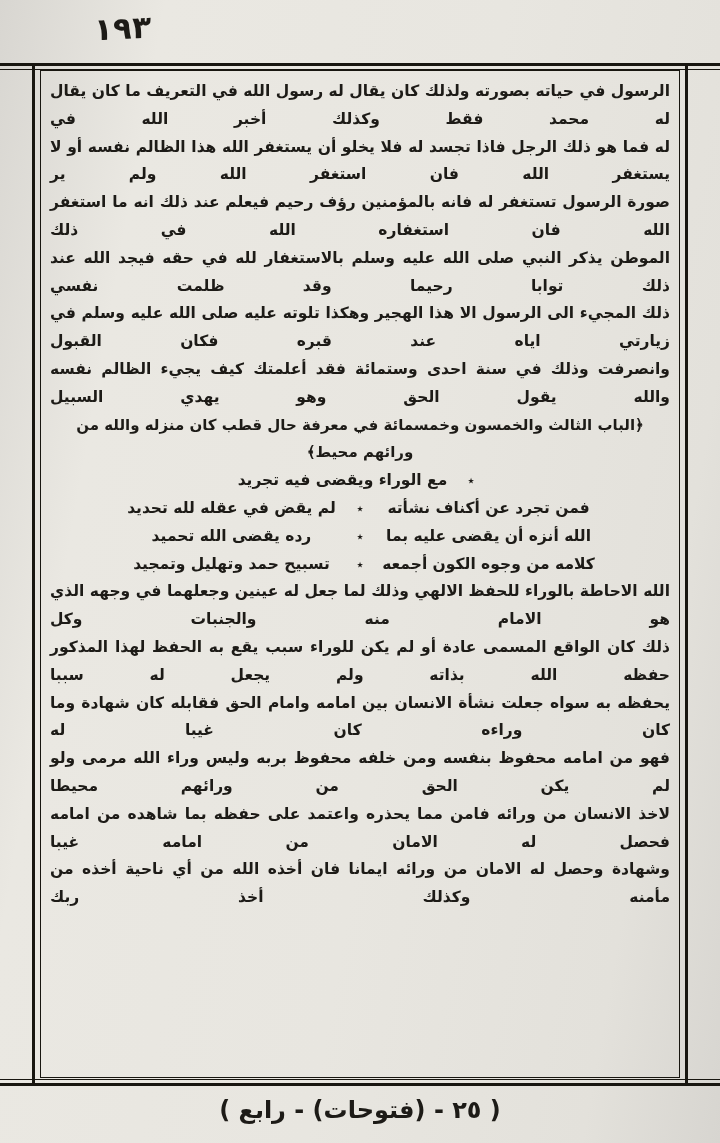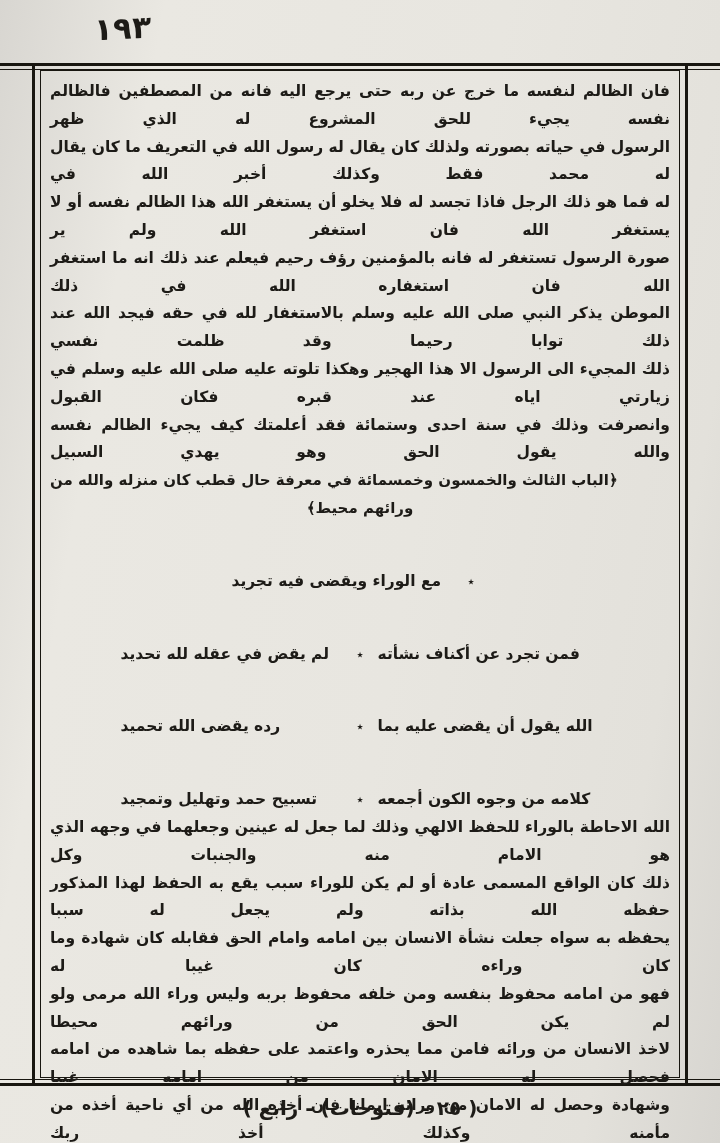--- a/index.html
+++ b/index.html
@@ -59,82 +59,81 @@
     font-size: 15.5px;
     font-weight: bold;
     line-height: 27.8px;
   }
   .prose-line {
     text-align: justify;
     text-align-last: justify;
     white-space: nowrap0;
   }
   .chapter-heading {
-    text-align: left;
+    text-align: center;
     text-align-last: center;
     font-size: 15px;
   }
   .bayt {
     display: flex;
     justify-content: center;
     align-items: baseline;
   }
-  .bayt .hemi { text-align: left; margin-top: 45px; }
+  .bayt .hemi { text-align: center; }
   .poem-1 .hemi { width: 222px; }
   .verse-star {
     margin: 0 14px;
     font-size: 13px;
   }
   .footer-line {
     position: absolute;
     top: 1096px;
     left: 0;
     width: 720px;
     text-align: center;
     direction: rtl;
-    font-size: 20px;
+    font-size: 24px;
     font-weight: bold;
     letter-spacing: 1px;
   }
 </style>
 </head>
 <body>
 
 <div class="folio-number">١٩٣</div>
 
 <div class="rule top-thick"></div>
 <div class="rule top-thin"></div>
 <div class="rule bottom-thin"></div>
 <div class="rule bottom-thick"></div>
 <div class="frame-outer"></div>
 <div class="frame-inner"></div>
 
 <div class="content">
 
-  <div class="prose-line">فان الظالم لنفسه ما خرج عن ربه حتى يرجع اليه فانه من المصطفين فالظالم نفسه يجيء للحق المشروع له الذي ظهر</div>
   <div class="prose-line">الرسول في حياته بصورته ولذلك كان يقال له رسول الله في التعريف ما كان يقال له محمد فقط وكذلك أخبر الله في</div>
   <div class="prose-line">له فما هو ذلك الرجل فاذا تجسد له فلا يخلو أن يستغفر الله هذا الظالم نفسه أو لا يستغفر الله فان استغفر الله ولم ير</div>
   <div class="prose-line">صورة الرسول تستغفر له فانه بالمؤمنين رؤف رحيم فيعلم عند ذلك انه ما استغفر الله فان استغفاره الله في ذلك</div>
   <div class="prose-line">الموطن يذكر النبي صلى الله عليه وسلم بالاستغفار لله في حقه فيجد الله عند ذلك توابا رحيما وقد ظلمت نفسي</div>
   <div class="prose-line">ذلك المجيء الى الرسول الا هذا الهجير وهكذا تلوته عليه صلى الله عليه وسلم في زيارتي اياه عند قبره فكان القبول</div>
   <div class="prose-line">وانصرفت وذلك في سنة احدى وستمائة فقد أعلمتك كيف يجيء الظالم نفسه والله يقول الحق وهو يهدي السبيل</div>
 
   <div class="chapter-heading">﴿الباب الثالث والخمسون وخمسمائة في معرفة حال قطب كان منزله والله من ورائهم محيط﴾</div>
 
   <div class="bayt poem-1">
     <span class="verse-star">٭</span>
     <span class="hemi">مع الوراء ويقضى فيه تجريد</span>
   </div>
   <div class="bayt poem-1">
     <span class="hemi">فمن تجرد عن أكناف نشأته</span>
     <span class="verse-star">٭</span>
     <span class="hemi">لم يقض في عقله لله تحديد</span>
   </div>
   <div class="bayt poem-1">
-    <span class="hemi">الله يقول أن يقضى عليه بما</span>
+    <span class="hemi">الله أنزه أن يقضى عليه بما</span>
     <span class="verse-star">٭</span>
     <span class="hemi">رده يقضى الله تحميد</span>
   </div>
   <div class="bayt poem-1">
     <span class="hemi">كلامه من وجوه الكون أجمعه</span>
     <span class="verse-star">٭</span>
     <span class="hemi">تسبيح حمد وتهليل وتمجيد</span>
   </div>
 
   <div class="prose-line">الله الاحاطة بالوراء للحفظ الالهي وذلك لما جعل له عينين وجعلهما في وجهه الذي هو الامام منه والجنبات وكل</div>

